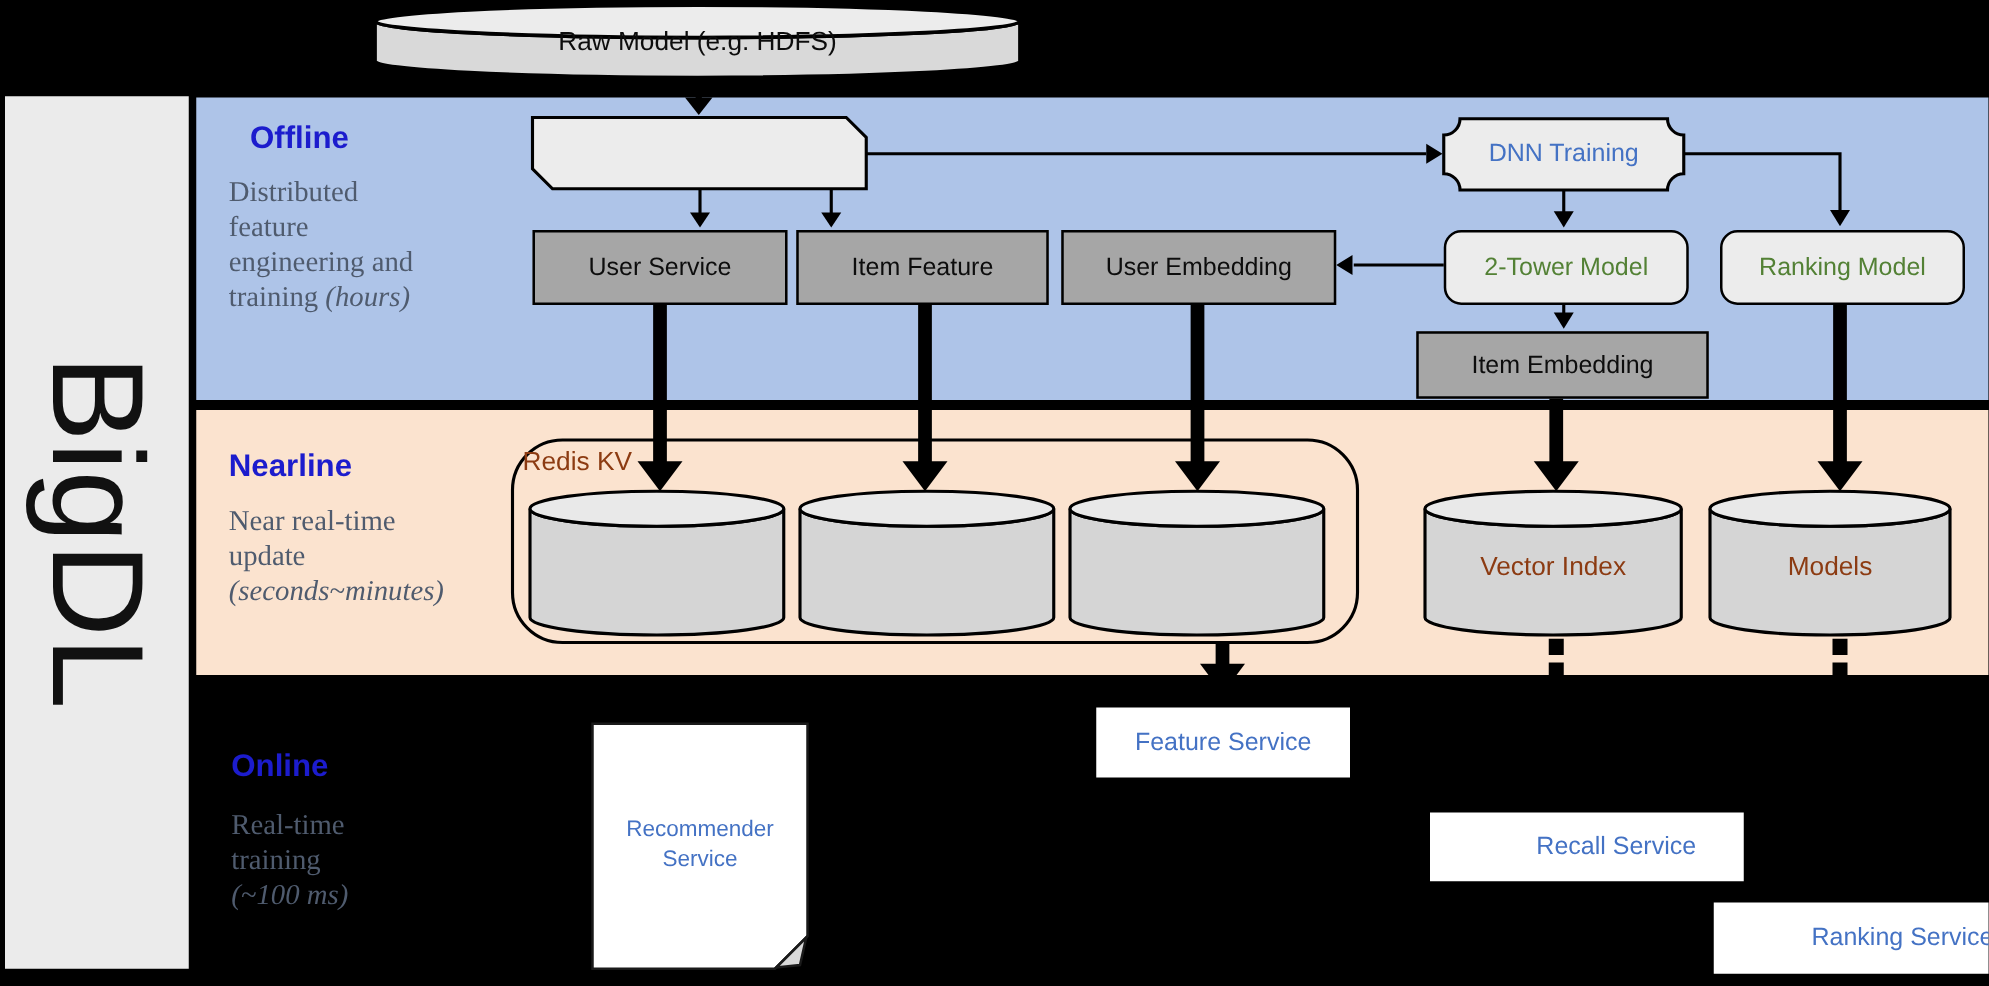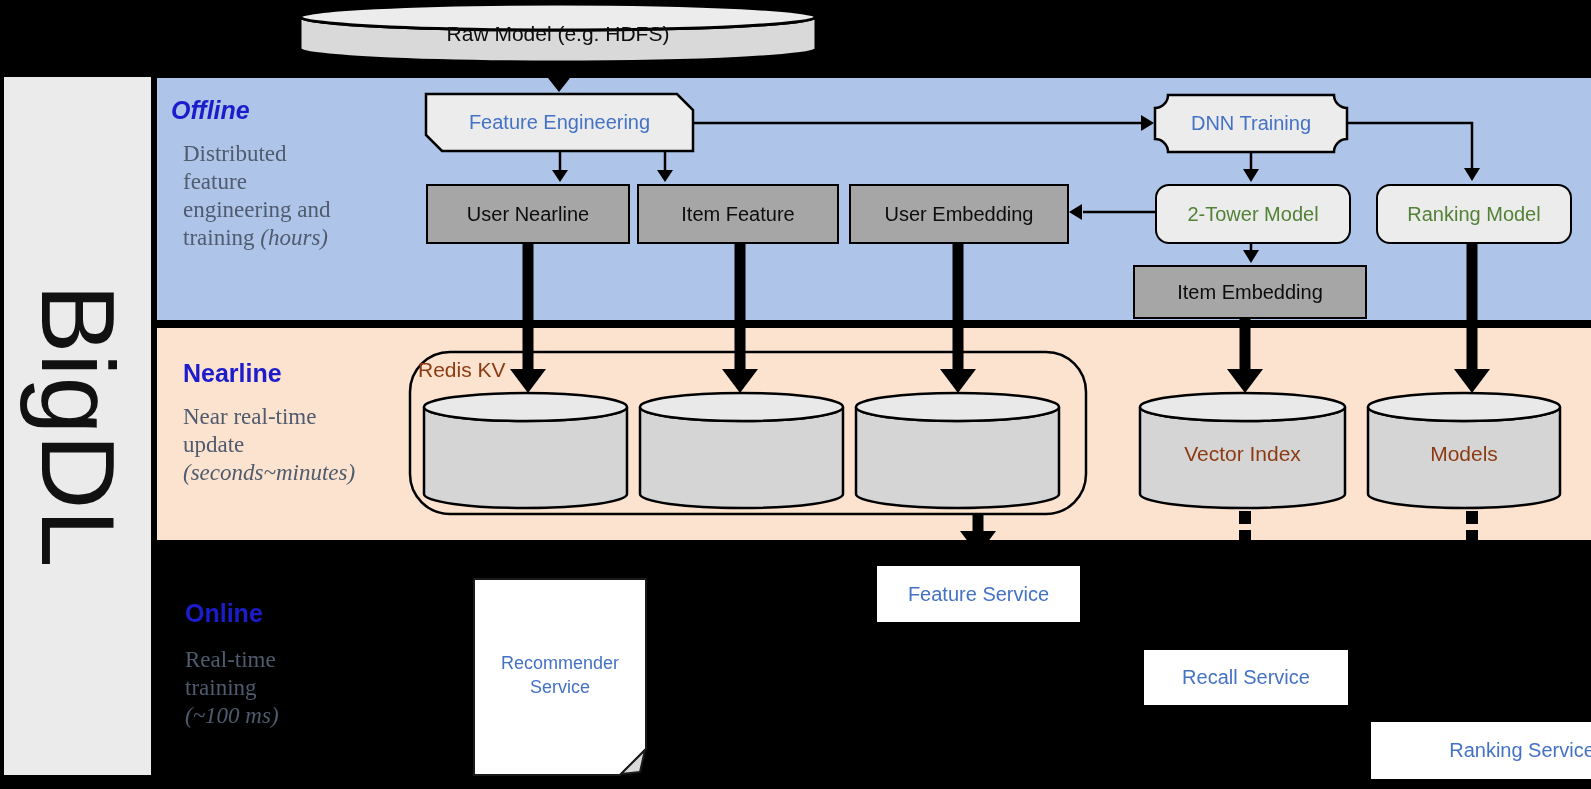--- a/index.html
+++ b/index.html
@@ -172,49 +172,48 @@
     <g>
       <path class="doc-page" d="M 474,579 H 646 V 749 L 620,775 H 474 Z"></path>
       <polygon class="doc-fold" points="621,774 645,750 640,772"></polygon>
     </g>
 
     <path class="curl" d="M 1064,624 Q 1077,627 1079,610"></path>
     <path class="curl" d="M 1332,707 Q 1345,710 1347,693"></path>
     <path class="curl" d="M 1561,781 Q 1574,784 1576,767"></path>
   </svg>
 
-  <div class="sec-title" style="left:171px;top:96px;font-style:italic;">Offline</div>
+  <div class="sec-title" style="left:200px;top:96px;">Offline</div>
   <div class="sec-sub" style="left:183px;top:140px;width:250px;"><span>Distributed
 feature
 engineering and
 training </span><em>(hours)</em></div>
 
   <div class="sec-title" style="left:183px;top:359px;">Nearline</div>
   <div class="sec-sub" style="left:183px;top:403px;width:250px;"><span>Near real-time
 update
 </span><em>(seconds~minutes)</em></div>
 
   <div class="sec-title" style="left:185px;top:599px;">Online</div>
   <div class="sec-sub" style="left:185px;top:646px;width:250px;"><span>Real-time
 training
 </span><em>(~100 ms)</em></div>
 
   <div class="lbl black-text" style="left:300px;top:14px;width:516px;height:40px;">Raw Model (e.g. HDFS)</div>
-  <div class="lbl blue-text" style="left:426px;top:94px;width:267px;height:57px;font-size:20px;">Feature Engineering</div>
   <div class="lbl blue-text" style="left:1155px;top:95px;width:192px;height:57px;font-size:20px;">DNN Training</div>
 
-  <div class="box dark" style="left:426px;top:184px;width:200px;height:56px;">User Nearline</div>
+  <div class="box dark" style="left:426px;top:184px;width:200px;height:56px;">User Service</div>
   <div class="box dark" style="left:849px;top:184px;width:216px;height:56px;">User Embedding</div>
   <div class="box dark" style="left:637px;top:184px;width:198px;height:56px;">Item Feature</div>
   <div class="box light" style="left:1155px;top:184px;width:192px;height:56px;">2-Tower Model</div>
   <div class="box light" style="left:1376px;top:184px;width:192px;height:56px;">Ranking Model</div>
   <div class="box dark" style="left:1133px;top:265px;width:230px;height:50px;">Item Embedding</div>
 
   <div class="lbl brown-text" style="left:418px;top:356px;width:110px;height:28px;justify-content:flex-start;">Redis KV</div>
   <div class="lbl brown-text" style="left:1140px;top:424px;width:205px;height:60px;">Vector Index</div>
   <div class="lbl brown-text" style="left:1368px;top:424px;width:192px;height:60px;">Models</div>
 
   <div class="lbl blue-text" style="left:480px;top:600px;width:160px;height:150px;font-size:18px;line-height:1.35;z-index:3;">Recommender Service</div>
   <div class="box service" style="left:877px;top:566px;width:203px;height:56px;">Feature Service</div>
-  <div class="box service" style="left:1144px;top:650px;width:204px;height:55px;">Recall Service</div>
+  <div class="box service" style="left:1144px;top:650px;width:204px;height:55px;padding-left:47px;">Recall Service</div>
   <div class="box service" style="left:1371px;top:722px;width:206px;height:57px;padding-left:48px;">Ranking Service</div>
 
 </div>
 
 </body></html>

